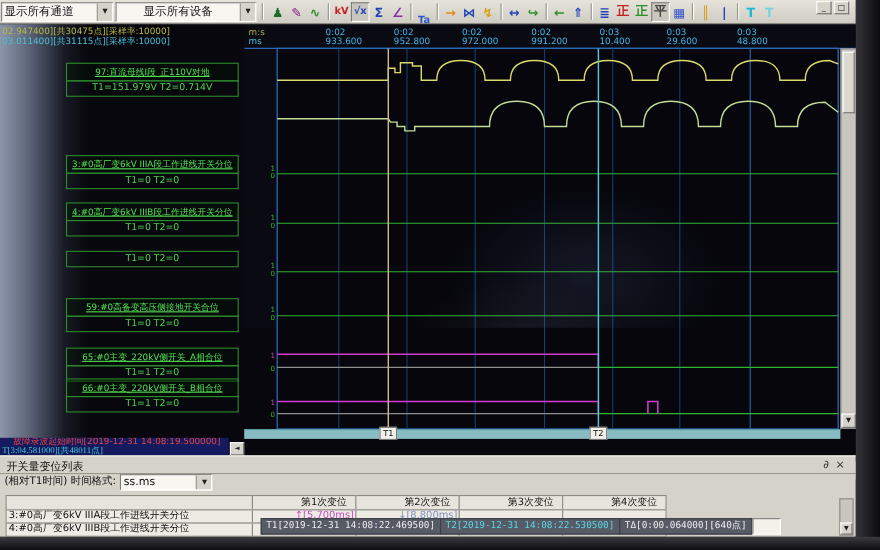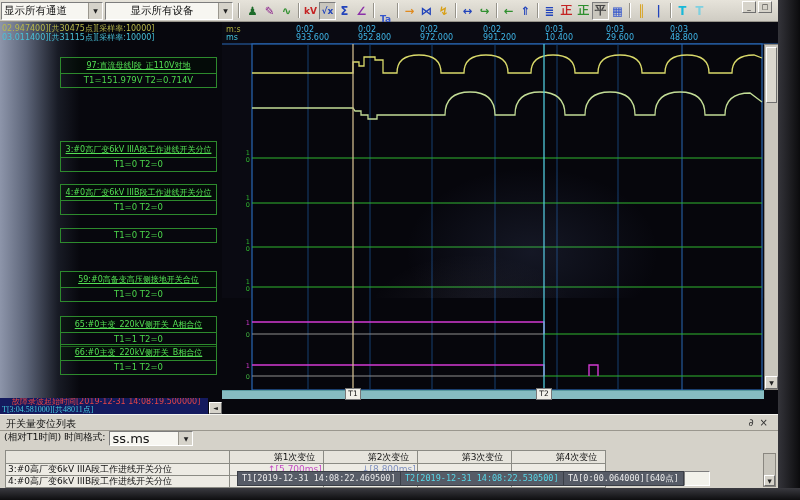--- a/index.html
+++ b/index.html
@@ -79,21 +79,21 @@
   
   #bottom-panel { position:absolute; left:0; top:414px; width:778px; height:74px;
     background:#d5d2c9; border-top:1px solid #f6f6f1; z-index:10; }
   #bp-title-row { height:16px; border-bottom:1px solid #9a978e; position:relative; }
   #bp-title { font-size:10px; color:#111; padding:2px 0 0 6px; }
   #bp-buttons { position:absolute; right:10px; top:1px; display:flex; gap:6px; }
   .bp-btn { font-size:10px; color:#333; line-height:13px; }
   #bp-control-row { height:19px; display:flex; align-items:flex-start; padding-left:4px; }
   #bp-mode-label { font-size:9.5px; color:#111; }
   #combo-timefmt { width:84px; height:15px; margin-left:4px; }
-  #combo-timefmt .cval { font-size:13px; }
+  #combo-timefmt .cval { font-size:10px; }
 
   .bv-table { position:absolute; left:6px; top:36px; }
   .bv-row { display:flex; }
   .bv-cell { border:1px solid #8b8b84; margin:-1px 0 0 -1px; background:#edebe4;
     font-size:9px; color:#111; height:13px; line-height:11px; padding:0 2px;
     overflow:hidden; white-space:nowrap; }
   .bv-head .bv-cell { text-align:center; height:14px; line-height:12px; background:#e6e4dc; }
   .cell-lbl { width:225px; }
   .cell-v { width:95px;padding-left:38px; }
   .val-up { color:#c44ac4; }

